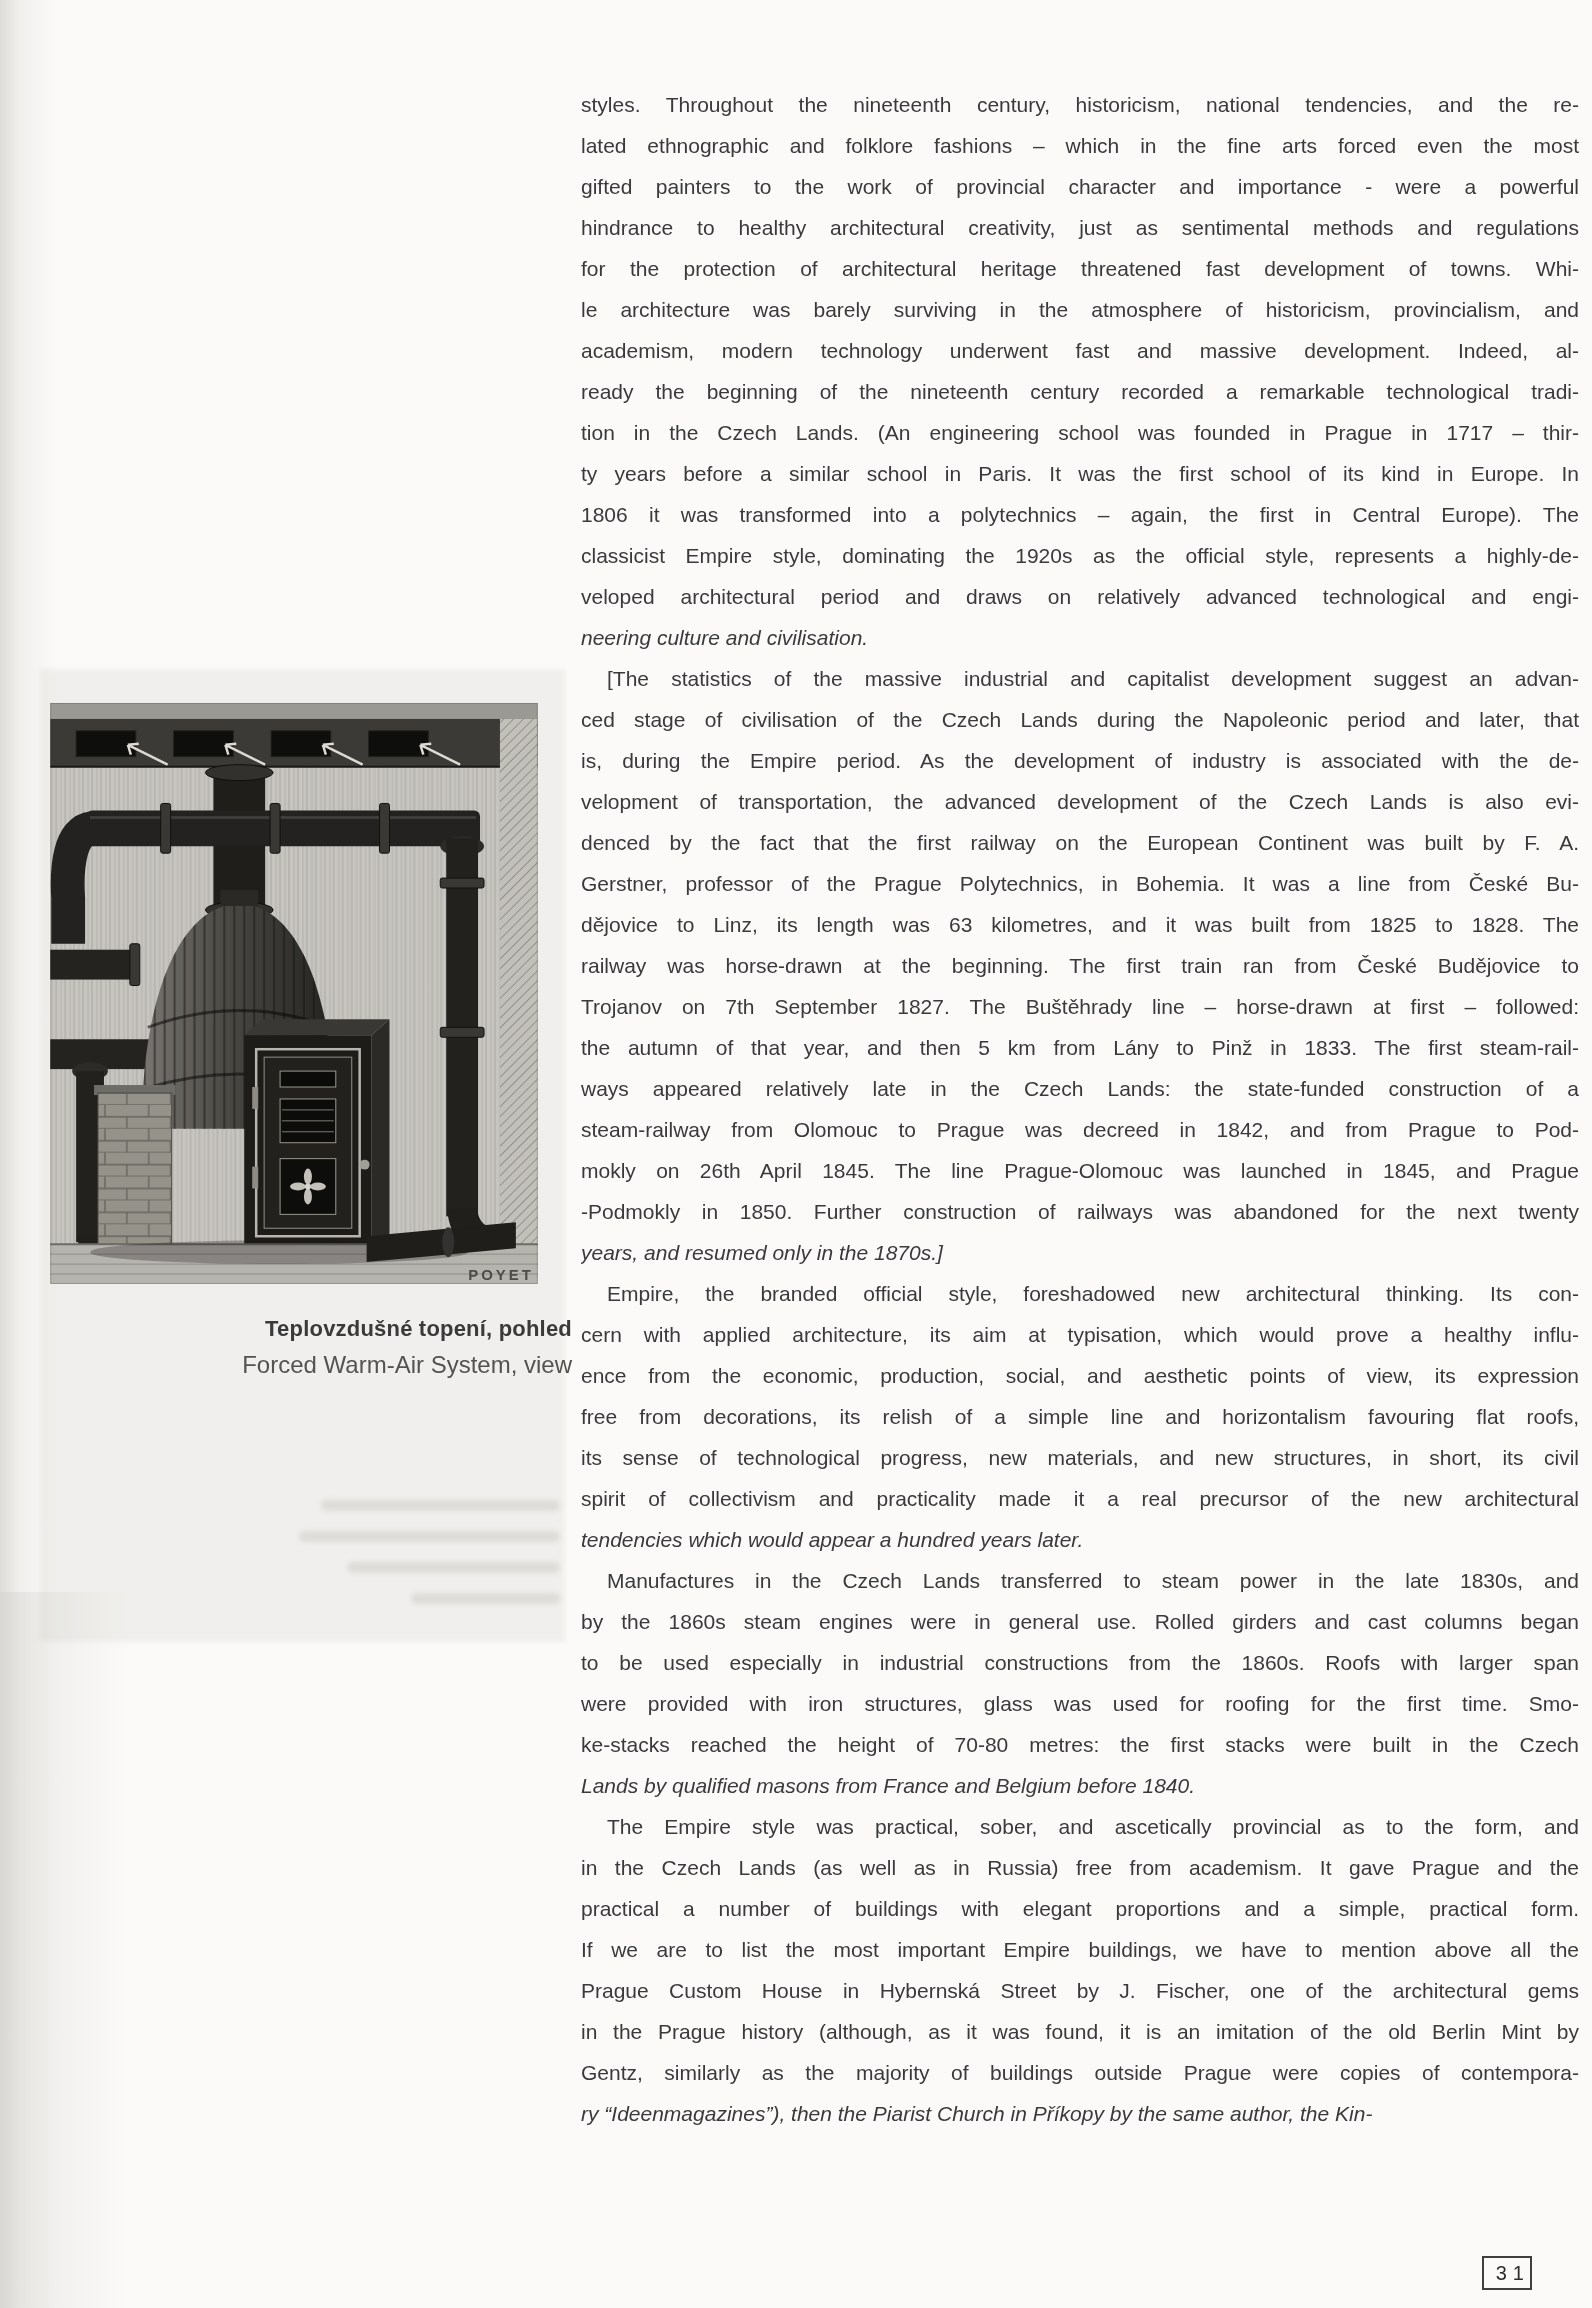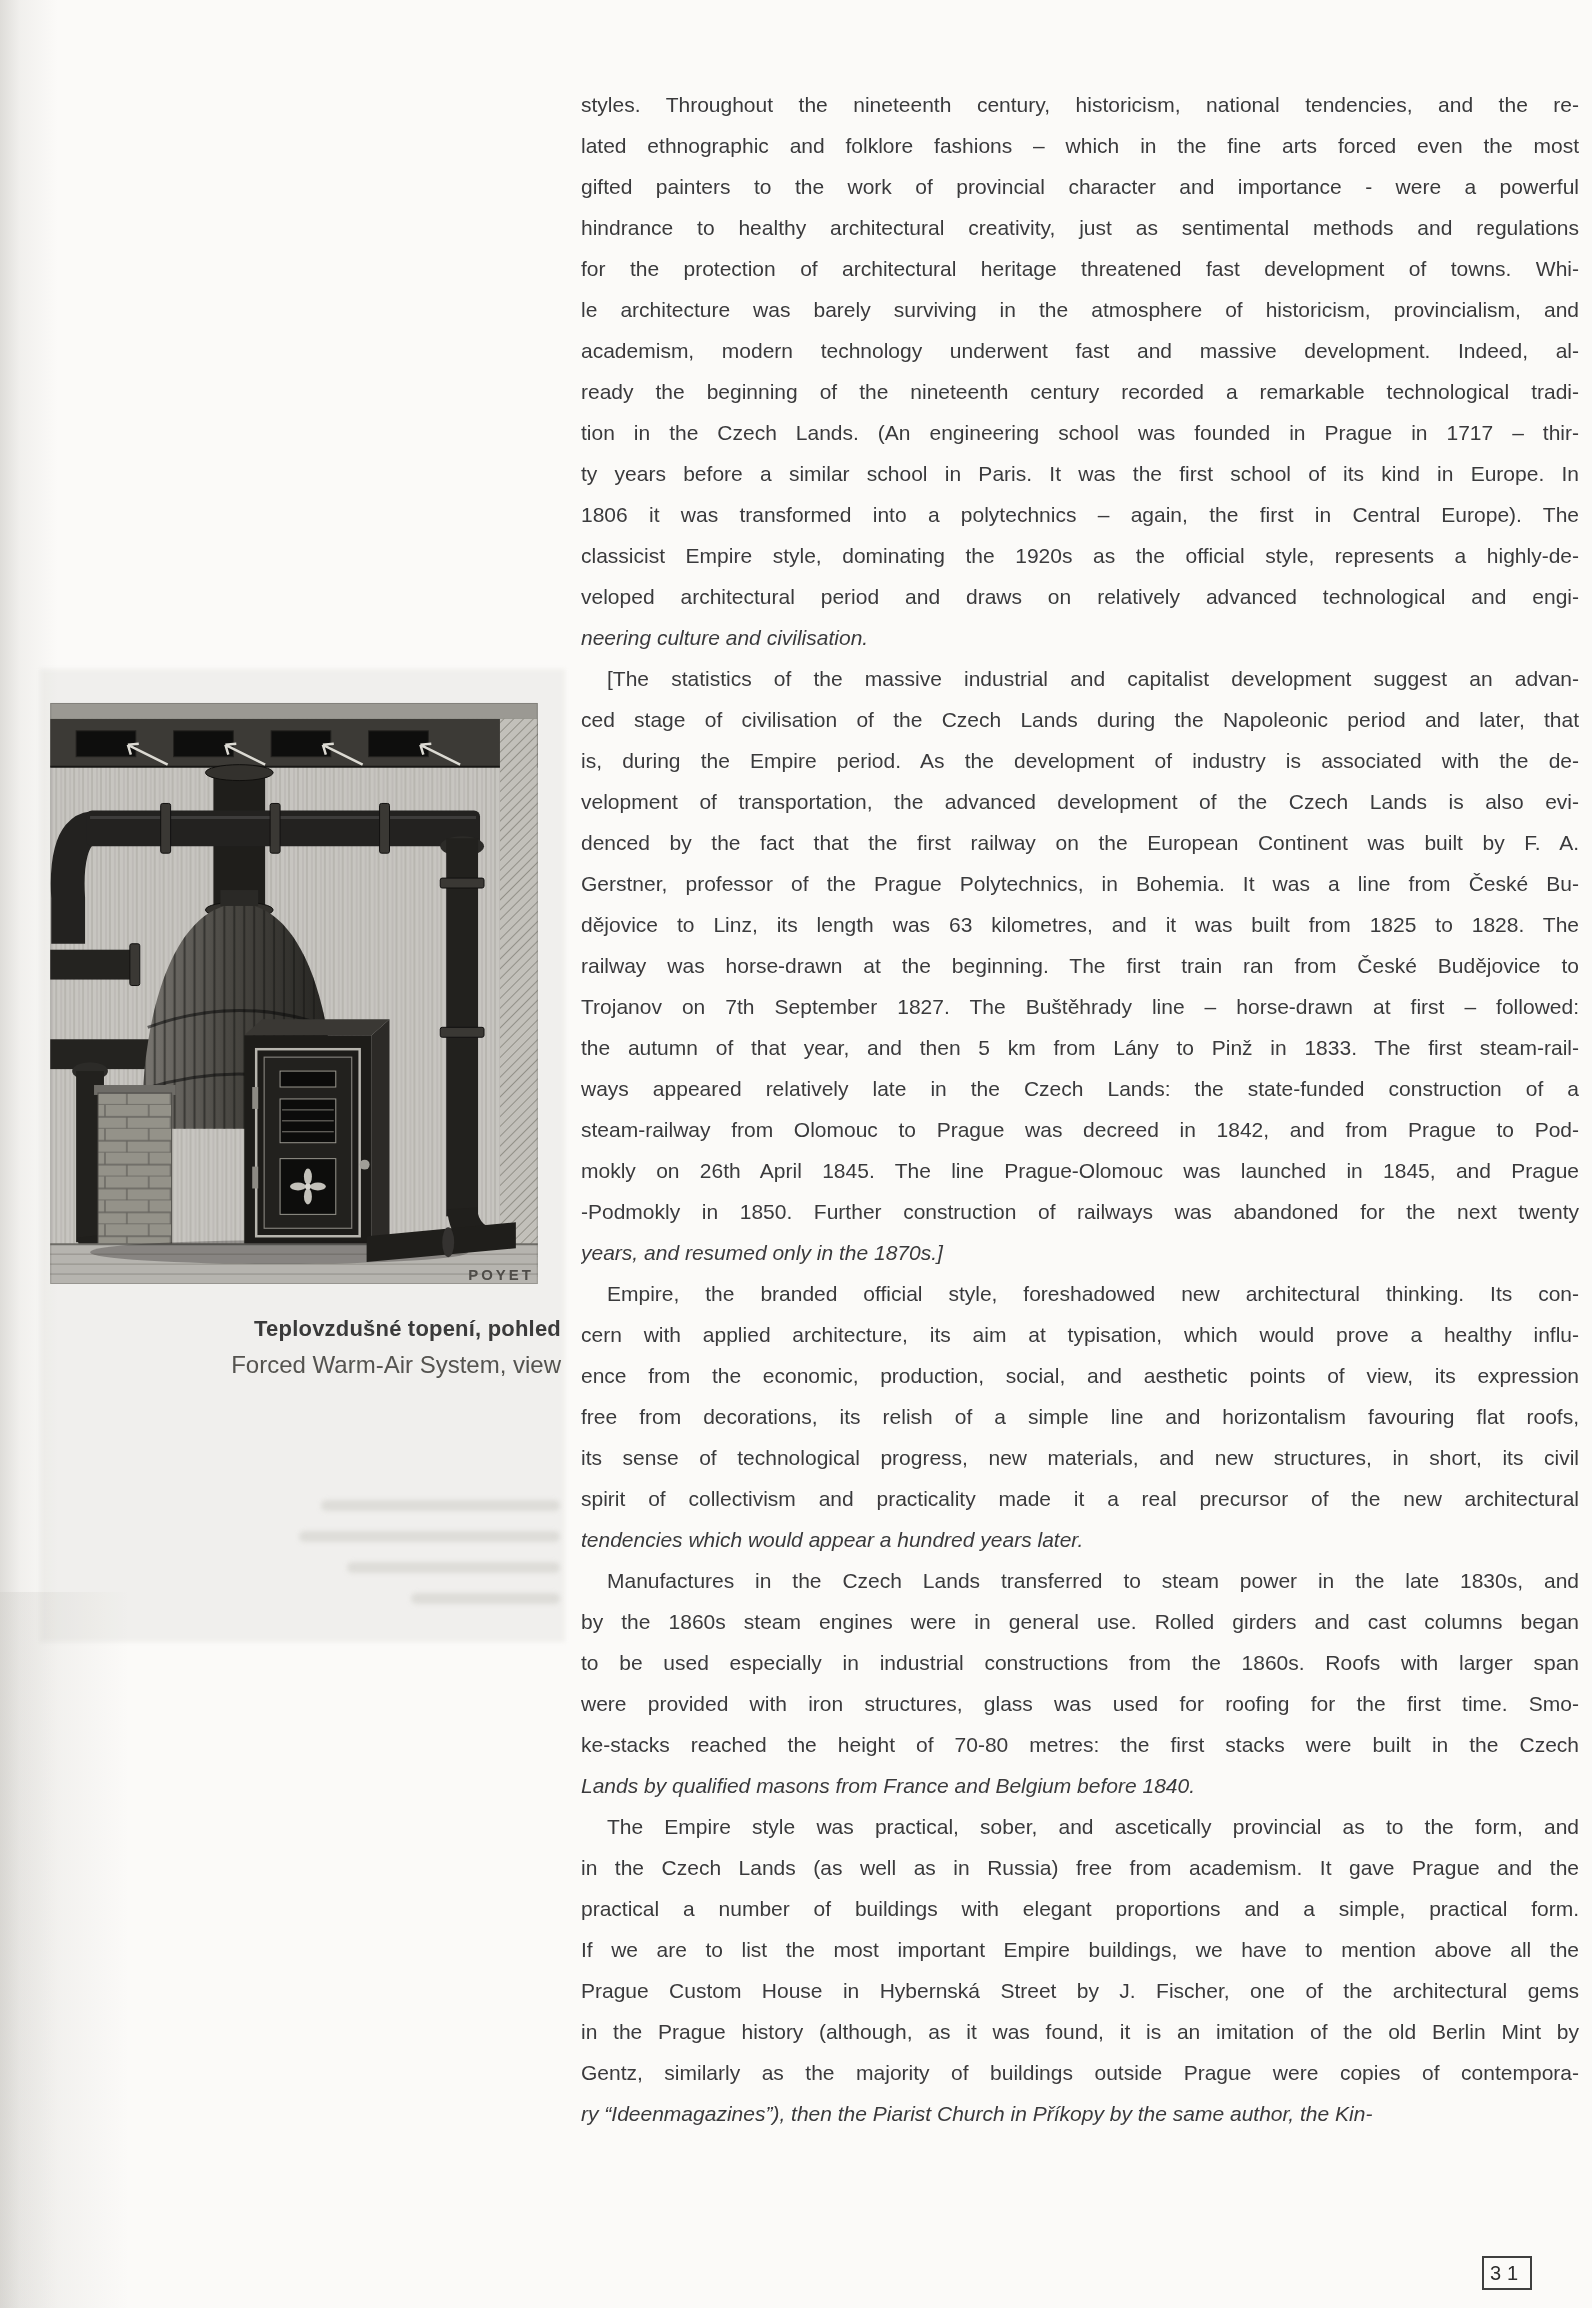--- a/index.html
+++ b/index.html
@@ -23,41 +23,41 @@
   }
   
   .figure-backdrop{
     position:absolute;left:40px;top:669px;width:525px;height:973px;
     background:rgba(176,176,170,.14);
     filter:blur(2px);
   }
   .figure-wrap{position:absolute;left:50px;top:699px;width:488px;height:585px;}
   .figure-wrap svg{display:block;}
   .caption{
-    position:absolute;left:147px;top:1311px;width:414px;
+    position:absolute;left:158px;top:1311px;width:414px;
     text-align:right;line-height:36px;
   }
   .caption .cs{font-weight:bold;font-size:22px;color:var(--caption,#3a3a3a);letter-spacing:0.2px;}
   .caption .en{font-size:24px;color:var(--caption2,#54534f);}
   
   .showthrough{position:absolute;left:289px;top:1500px;width:271px;filter:blur(2.5px);opacity:.75;}
   .showthrough .g{height:11px;border-radius:6px;background:#d7d6d1;margin:0 0 20px auto;}
   .g1{width:239px;}.g2{width:261px;}.g3{width:213px;}.g4{width:149px;}
   
   .textcol{
     position:absolute;left:581px;top:84px;width:998px;
     font-size:21px;line-height:41px;color:var(--ink,#3a3a3c);
   }
   .line{text-align:justify;text-align-last:justify;white-space:normal;overflow:hidden;}
   .line.end{text-align-last:left;font-style:italic;}
   .line.indent{text-indent:26px;}
   
   .folio{
     position:absolute;left:1482px;top:2256px;width:50px;height:34px;
-    border:2px solid #3f3f3f;display:flex;align-items:center;justify-content:flex-start;
+    border:2px solid #3f3f3f;display:flex;align-items:center;justify-content:flex-end;
     font-size:20px;color:#2e2e2e;letter-spacing:6px;padding-left:6px;box-sizing:border-box;
   }
 </style>
 </head>
 <body>
 
 <div class="page">
 
   <div class="scan-edge"></div>
   <div class="scan-edge-bottom"></div>

